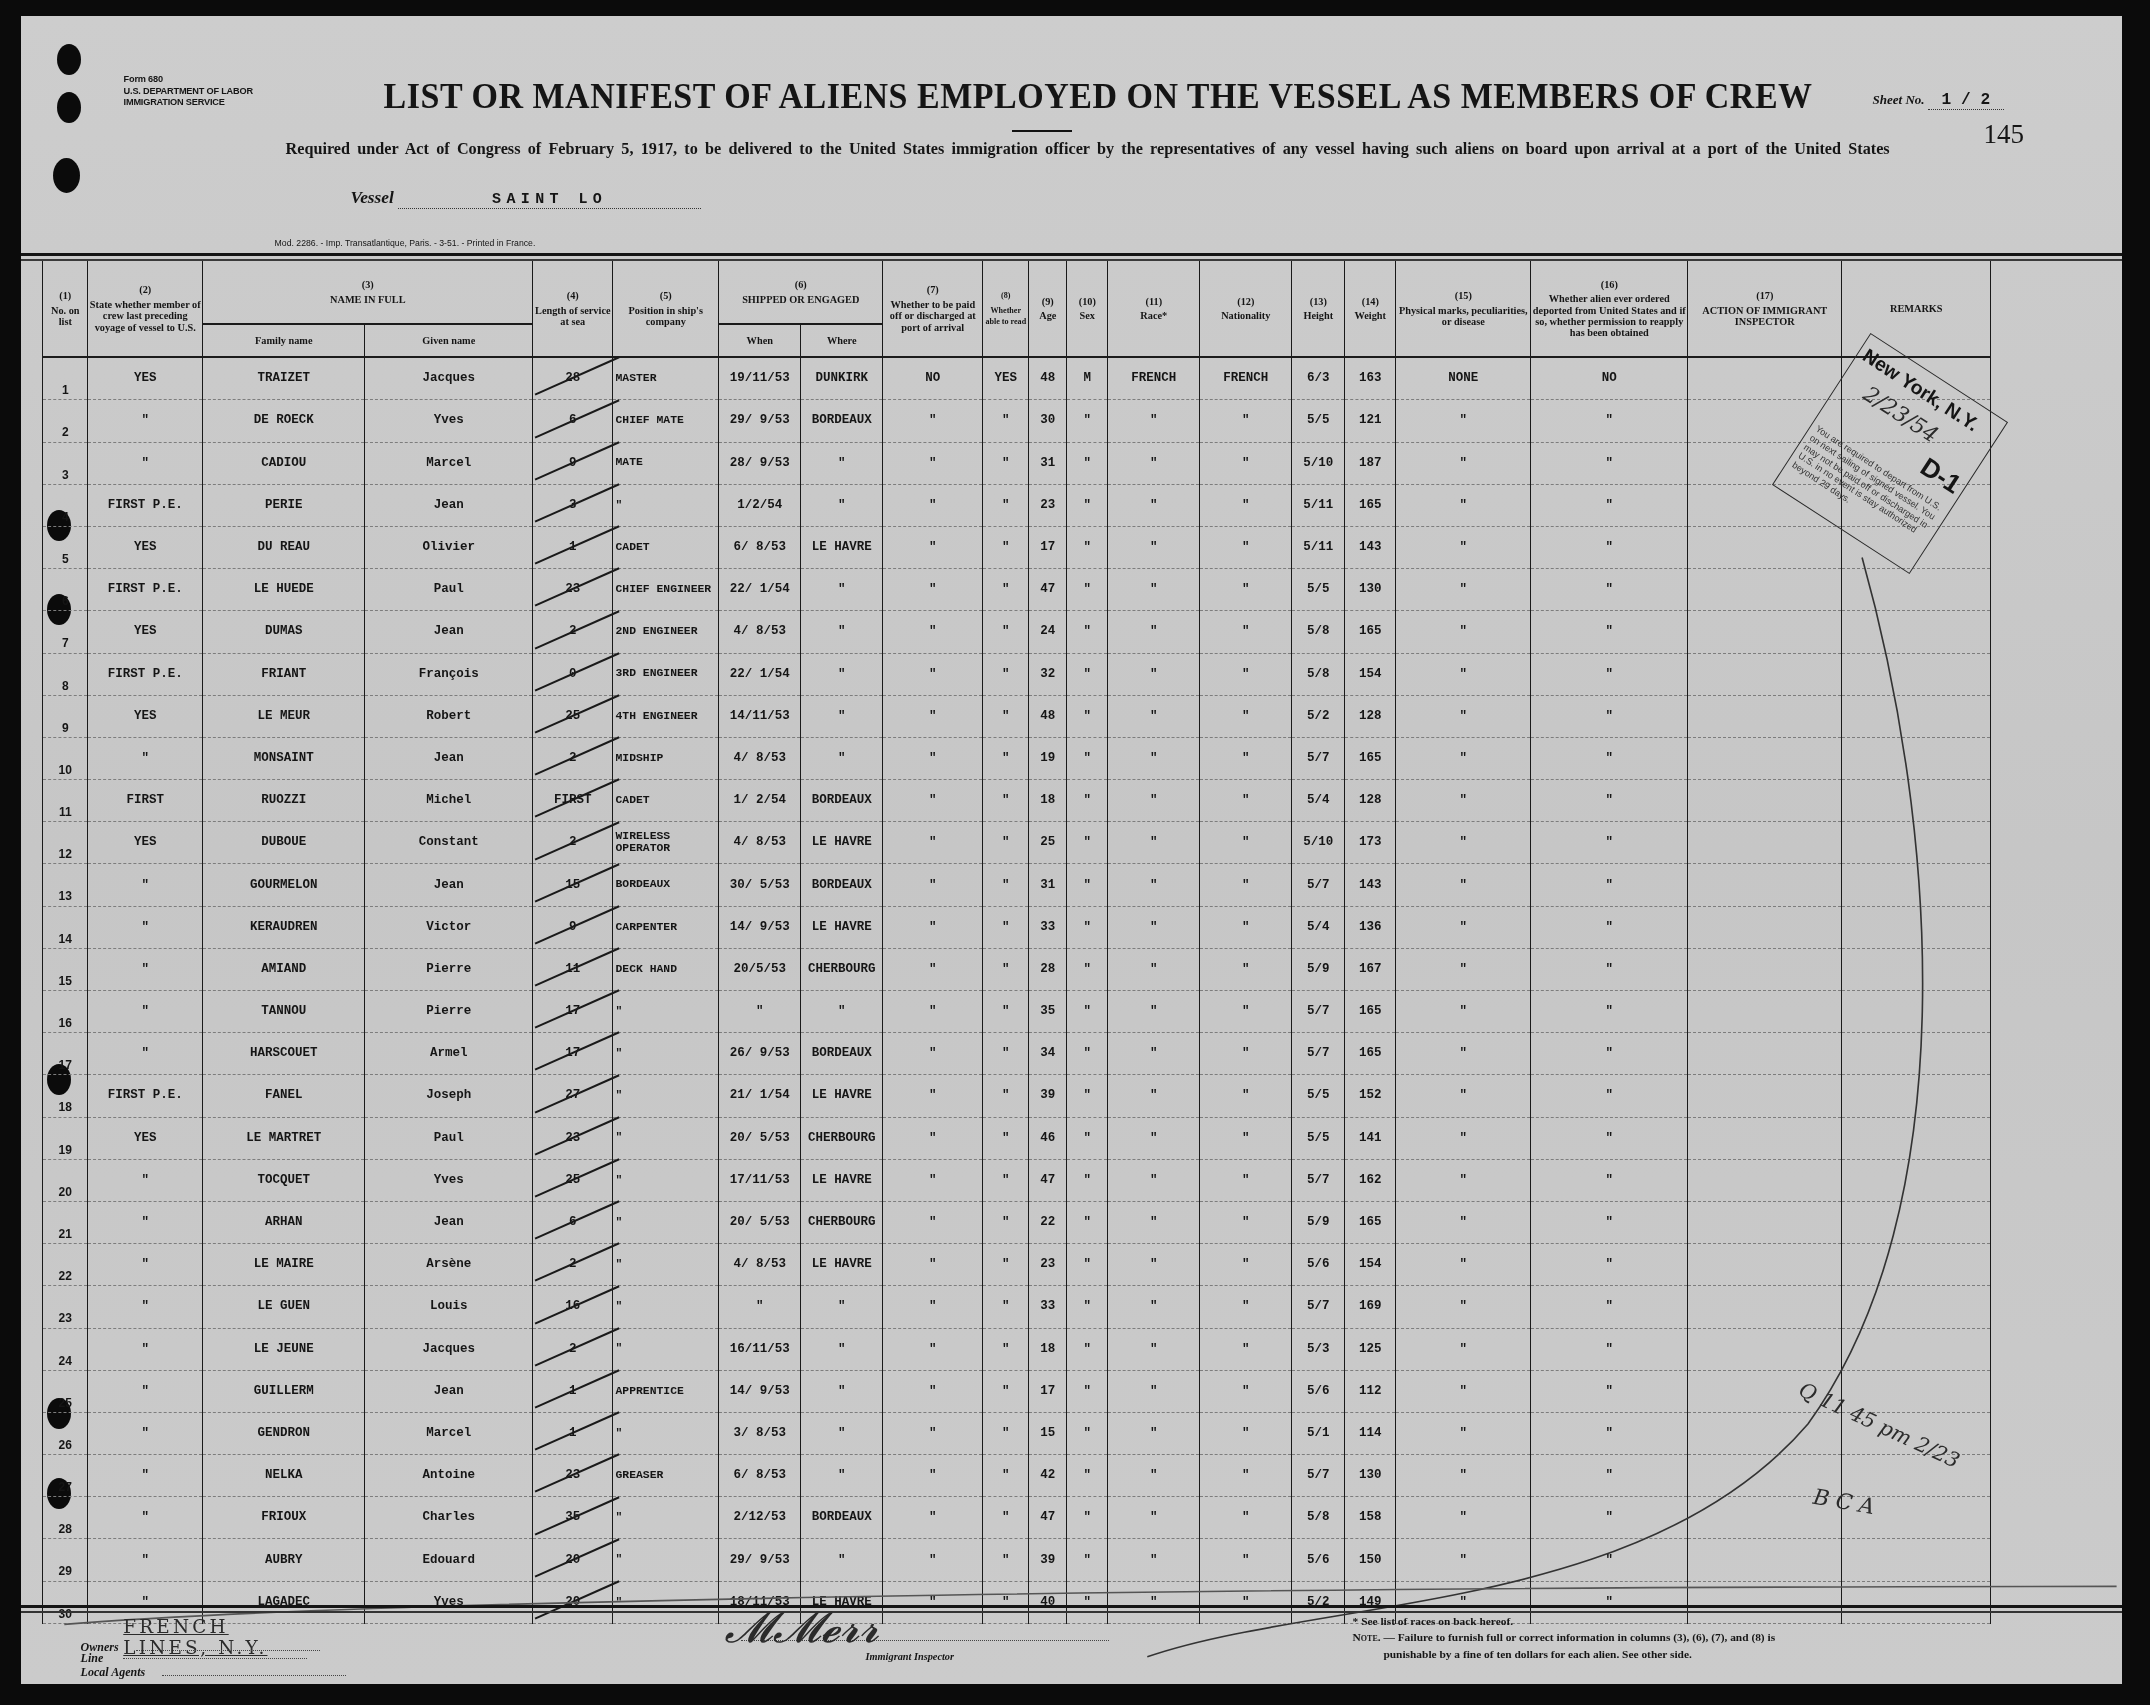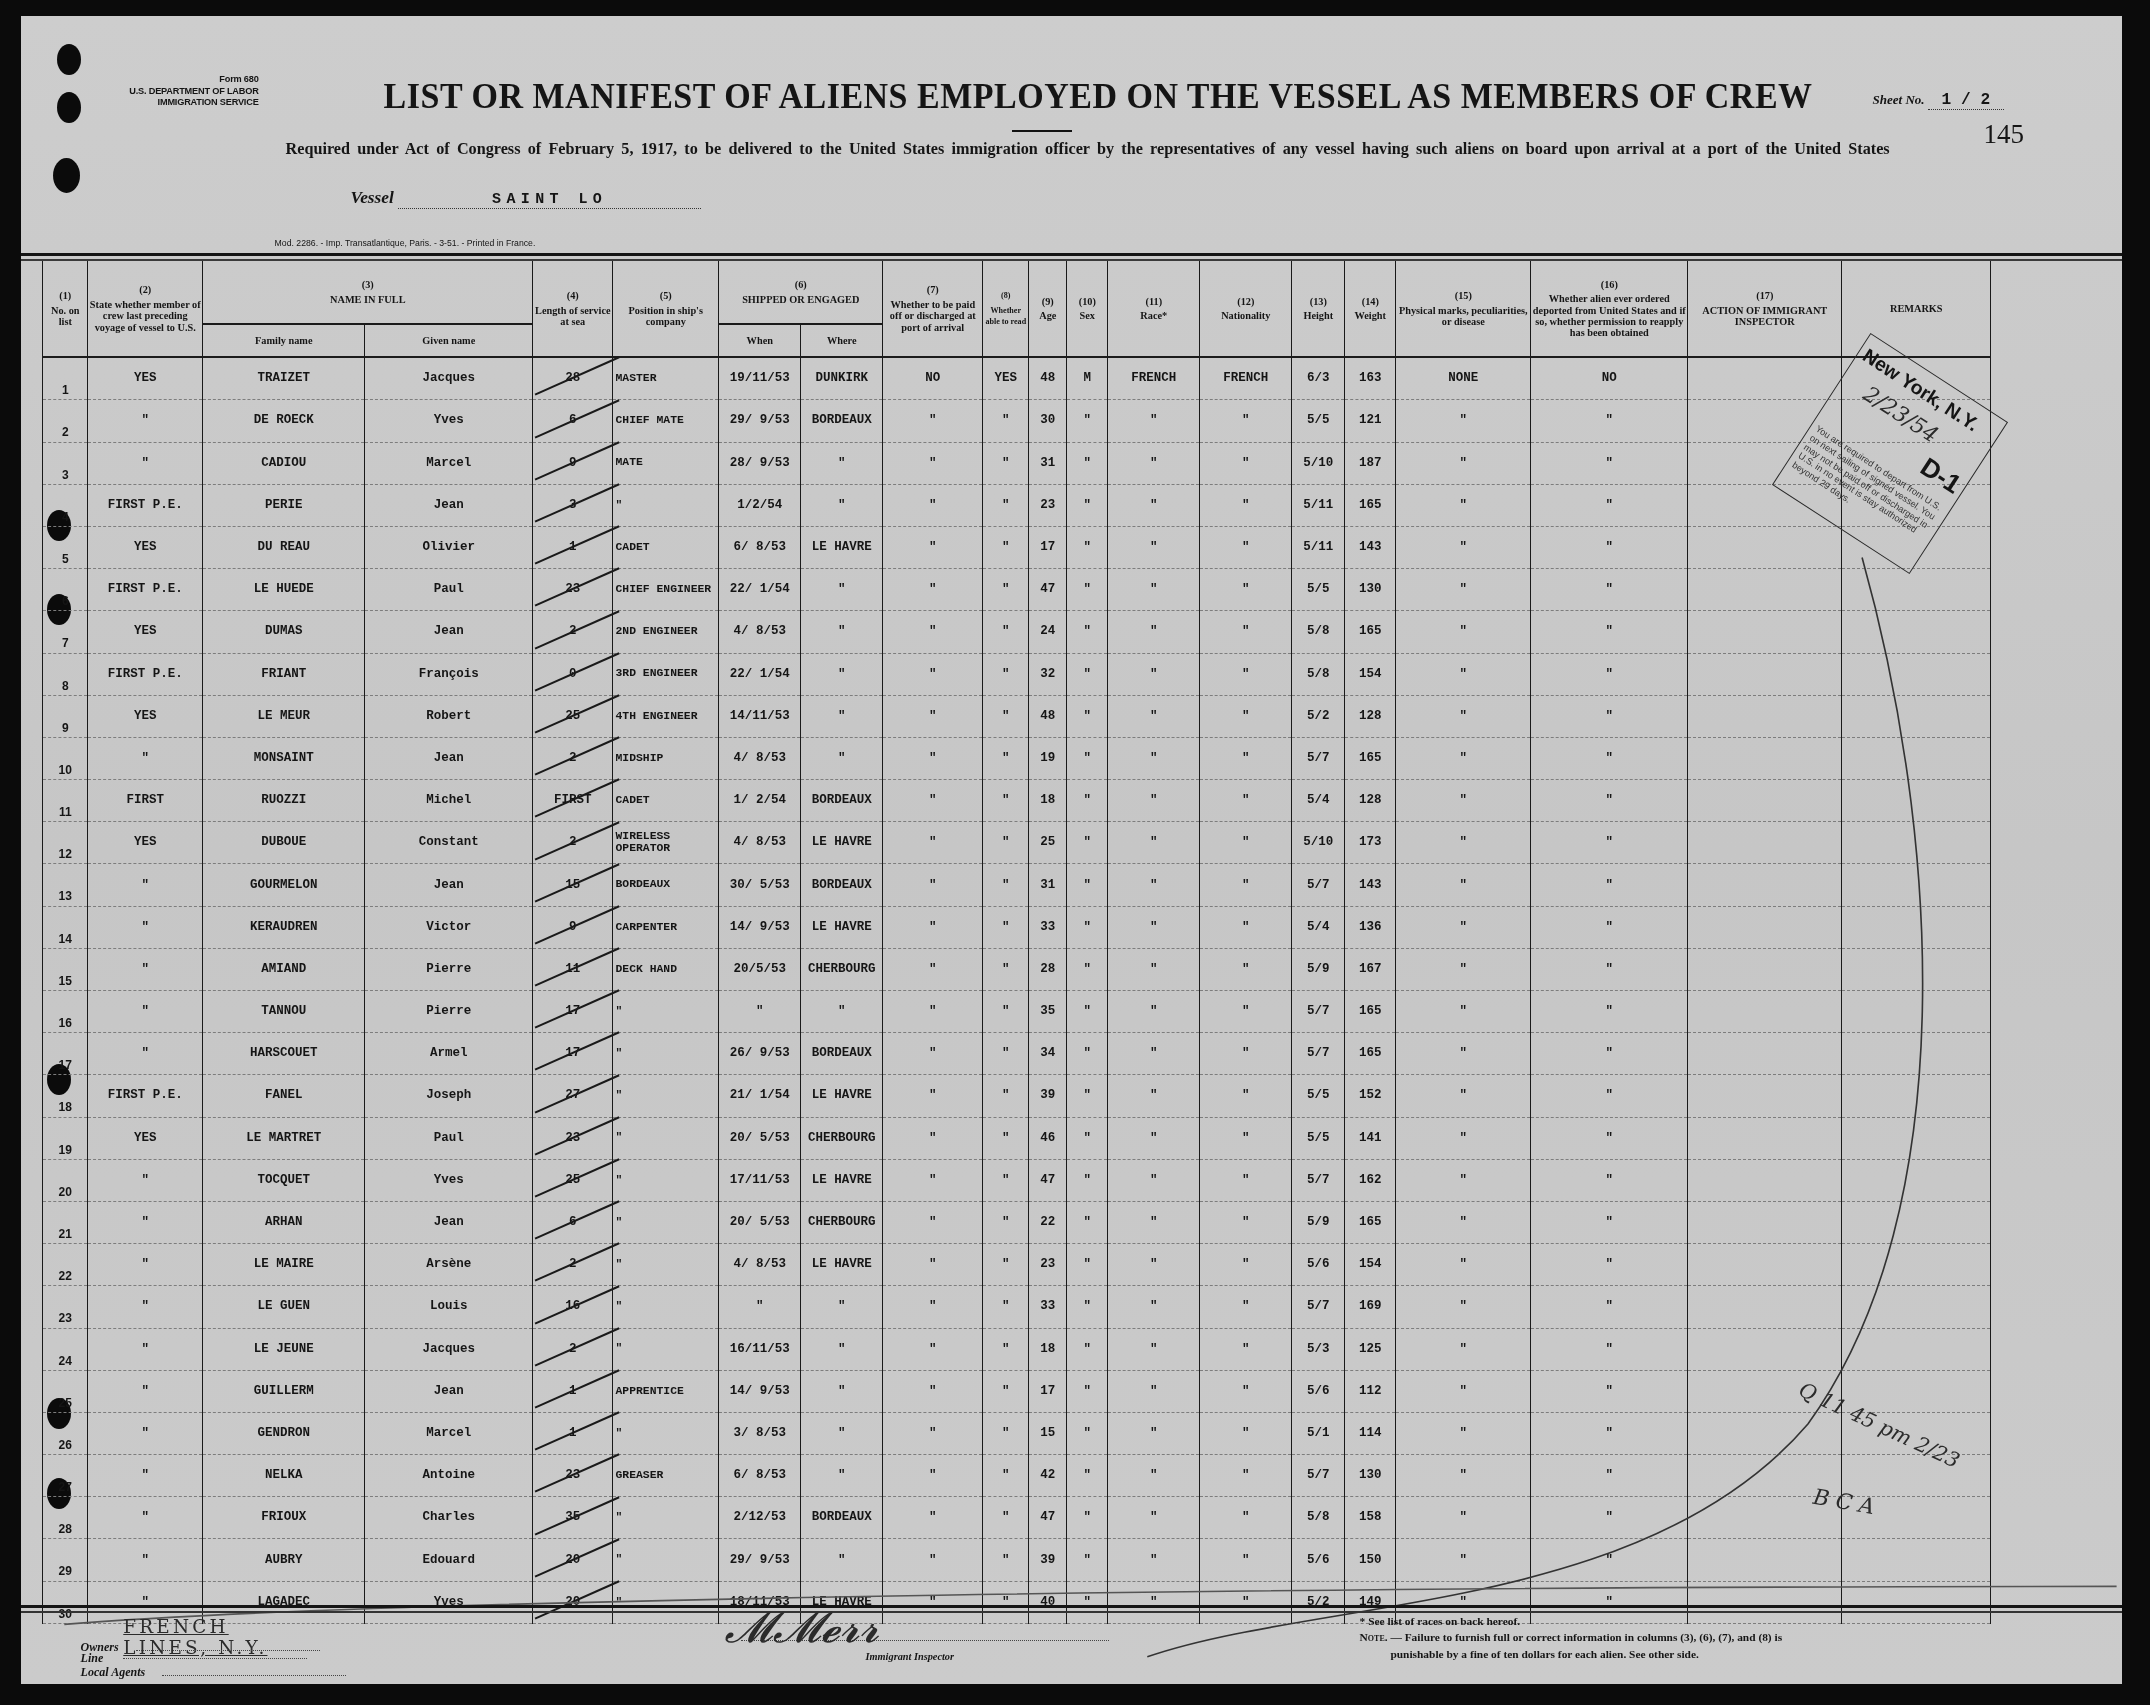--- a/index.html
+++ b/index.html
@@ -1,20 +1,20 @@
 <!DOCTYPE html>
 <html style="font-size:8.7px"><head>
 <meta charset="utf-8">
 <style>
   html,body{margin:0;padding:0;background:#0b0b0b;}
   body{width:2151px;height:1705px;position:relative;overflow:hidden;font-family:"Liberation Serif",serif;color:#151515;}
   .sheet{position:absolute;left:20.6px;top:16.2px;width:2101px;height:1668px;background:#c9c9c9;
     background-image:linear-gradient(180deg,#cdcdcd 0%,#c6c6c6 50%,#cbcbcb 100%);}
   .hole{position:absolute;width:24px;height:31px;border-radius:50%;background:#0b0b0b;}
-  .form-id{position:absolute;left:103px;top:58px;width:135px;text-align:right;font-family:"Liberation Sans",sans-serif;font-weight:bold;font-size:9.2px;line-height:11.4px;letter-spacing:-0.2px;}
+  .form-id{position:absolute;left:103px;top:58px;width:135px;text-align:left;font-family:"Liberation Sans",sans-serif;font-weight:bold;font-size:9.2px;line-height:11.4px;letter-spacing:-0.2px;}
   .title{position:absolute;left:325px;top:61px;width:1505px;text-align:center;font-family:"Liberation Serif",serif;font-weight:bold;font-size:34px;letter-spacing:0.5px;transform:scaleY(1.08);}
   .title-rule{position:absolute;left:991px;top:114px;width:60px;height:2.2px;background:#111;}
   .subtitle{position:absolute;left:190px;top:121px;width:1754px;text-align:center;font-weight:bold;font-size:16.2px;line-height:24px;word-spacing:3.2px;}
   .sheetno{position:absolute;left:1852px;top:75px;font-style:italic;font-weight:bold;font-size:13px;}
   .sheetno .val{display:inline-block;width:76px;border-bottom:1.1px dotted #333;text-align:center;font-family:"Liberation Mono",monospace;font-style:normal;font-size:16.2px;}
   .pageno{position:absolute;left:1963px;top:103px;font-family:Liberation Serif, serif;font-size:27px;text-align:center;}
   .vline{position:absolute;top:172px;font-style:italic;font-weight:bold;font-size:17.3px;}
   .typed{font-family:"Liberation Mono",monospace;font-style:normal;font-weight:bold;letter-spacing:5.4px;font-size:15px;}
   .blank{display:inline-block;border-bottom:1.1px dotted #333;text-align:center;}
   .hand{font-family:"DejaVu Serif",serif;font-style:italic;font-weight:normal;color:#2b2b2b;}
@@ -31,21 +31,21 @@
   td.svc{position:relative;}
   td.svc:after{content:"";position:absolute;left:-2.2px;top:17.3px;width:92px;height:1.6px;background:#1a1a1a;transform:rotate(-24deg);}
   td.pos{text-align:left!important;padding-left:2.2px!important;font-size:11.4px!important;line-height:11.4px!important;white-space:normal!important;margin-left:24px;}
   .stamp{position:absolute;left:1787px;top:347px;width:162px;height:179px;border:1.6px solid #2a2a2a;transform:rotate(33deg);transform-origin:center;font-family:"Liberation Sans",sans-serif;}
   .stamp .city{position:absolute;left:5.4px;top:7.6px;font-size:19.5px;font-weight:bold;}
   .stamp .code{position:absolute;right:5.4px;top:65px;font-size:26px;font-weight:bold;}
   .stamp .date{position:absolute;left:27px;top:38px;font-size:21.7px;}
   .stamp .msg{position:absolute;left:5.4px;top:103px;width:152px;font-size:9.2px;line-height:10.8px;color:#333;}
   .foot{position:absolute;font-family:"Liberation Serif",serif;font-style:italic;font-weight:bold;font-size:12px;}
   .foot .ln{display:inline-block;width:184px;border-bottom:1.1px dotted #444;margin-left:17px;text-decoration:underline;}
-  .note{position:absolute;left:1332px;top:1597px;font-family:"Liberation Serif",serif;font-weight:bold;font-size:11.4px;line-height:16.2px;margin-left:7px;}
+  .note{position:absolute;left:1332px;top:1597px;font-family:"Liberation Serif",serif;font-weight:bold;font-size:11.4px;line-height:16.2px;}
   .curve{position:absolute;left:0;top:0;pointer-events:none;}
 </style>
 </head>
 <body>
 
 <div class="sheet">
   <div class="hole" style="left:36px;top:28px"></div>
   <div class="hole" style="left:36px;top:76px"></div>
   <div class="hole" style="left:32.5px;top:142px;width:27px;height:35px"></div>
   <div class="hole" style="left:26px;top:494px"></div>

